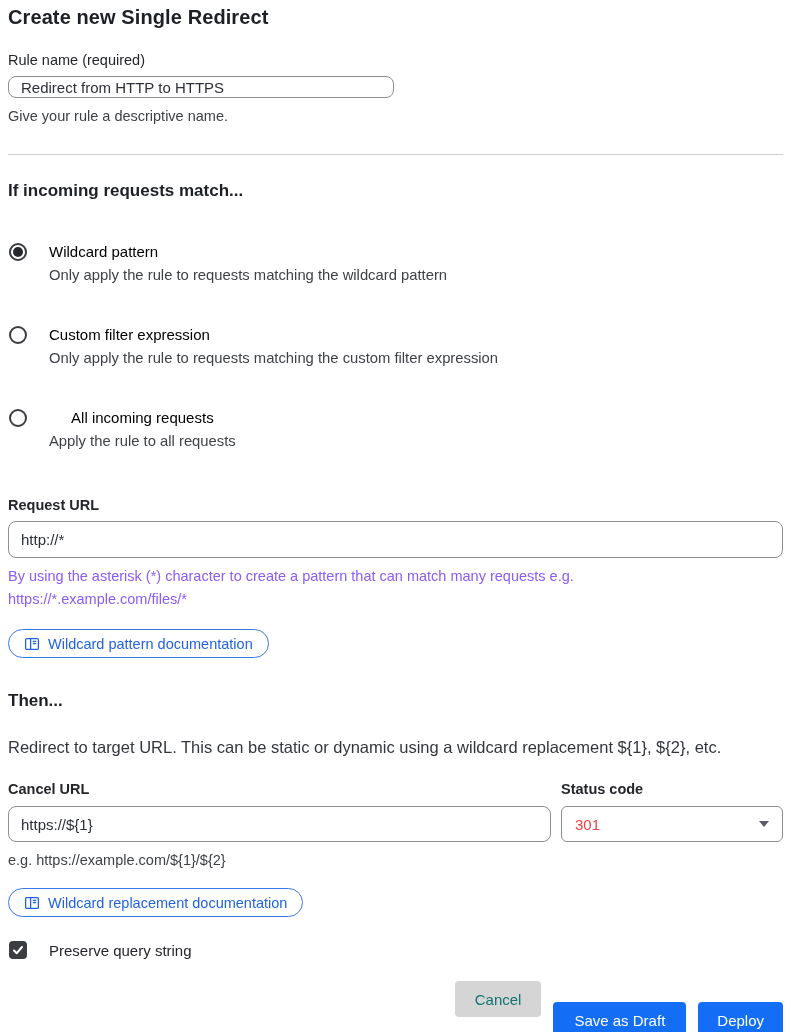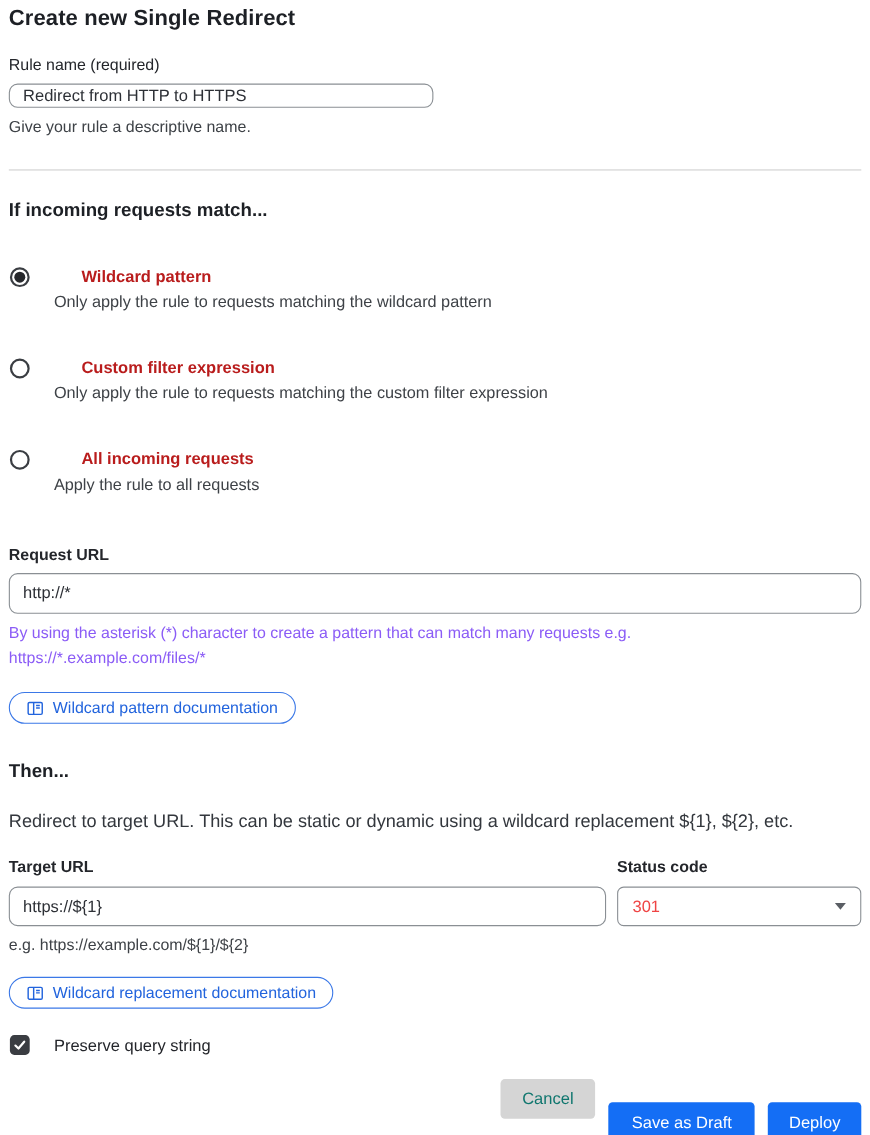--- a/index.html
+++ b/index.html
@@ -26,32 +26,32 @@
     outline: none; background: #fff;
   }
   .helper { font-size: 14.5px; color: #3e4247; margin-top: 7px; line-height: 22px; }
 
   .divider { border: none; border-top: 1px solid #cfcfcf; margin-top: 27px; }
 
   .section-heading { font-size: 17px; font-weight: 700; color: #1d2025; margin-top: 26px; }
 
   .radio-group { margin-top: 40px; }
   .radio-row { display: flex; align-items: flex-start; margin-bottom: 38px; }
-  .radio-row:last-child { margin-bottom: 0; }
+  .radio-row:last-child { margin-bottom: 0; text-align: center; }
   .radio-circle {
     width: 18px; height: 18px; border-radius: 50%;
     border: 2px solid #3a3d42; flex: 0 0 18px;
     margin: 2px 0 0 1px; position: relative; cursor: pointer; background: #fff;
   }
   .radio-circle.selected::after {
     content: ""; position: absolute; inset: 2px;
     border-radius: 50%; background: #26282c;
   }
   .radio-texts { margin-left: 22px; }
-  .radio-label { font-size: 15px; font-weight: 700; color: #b91c1c; line-height: 21px; margin-left: 25px; }
+  .radio-label { font-size: 15px; font-weight: 400; color: #000000; line-height: 21px; }
   .radio-desc { font-size: 14.8px; color: #3e4247; margin-top: 3px; line-height: 21px; }
 
   .wide-input {
     display: block; margin-top: 8px;
     height: 37px; width: 775px;
     border: 1px solid #8a8f94; border-radius: 8px;
     padding: 0 12px; font-size: 15px; color: #2d3036;
     font-family: "Liberation Sans", sans-serif;
     outline: none; background: #fff;
   }
@@ -173,21 +173,21 @@
       </svg>
     </span>
     <span>Wildcard pattern documentation</span>
   </button>
 
   <h2 class="then-heading">Then...</h2>
   <div class="then-desc">Redirect to target URL. This can be static or dynamic using a wildcard replacement ${1}, ${2}, etc.</div>
 
   <div class="row-two-col">
     <div class="col-target">
-      <div class="col-label">Target URL</div>
+      <div class="col-label">Cancel URL</div>
       <input class="col-input" type="text" value="https://${1}" style="">
       <div class="helper">e.g. https://example.com/${1}/${2}</div>
     </div>
     <div class="col-status">
       <div class="col-label">Status code</div>
       <div class="select-box">
         <span>301</span>
         <span class="caret-down"></span>
       </div>
     </div>

